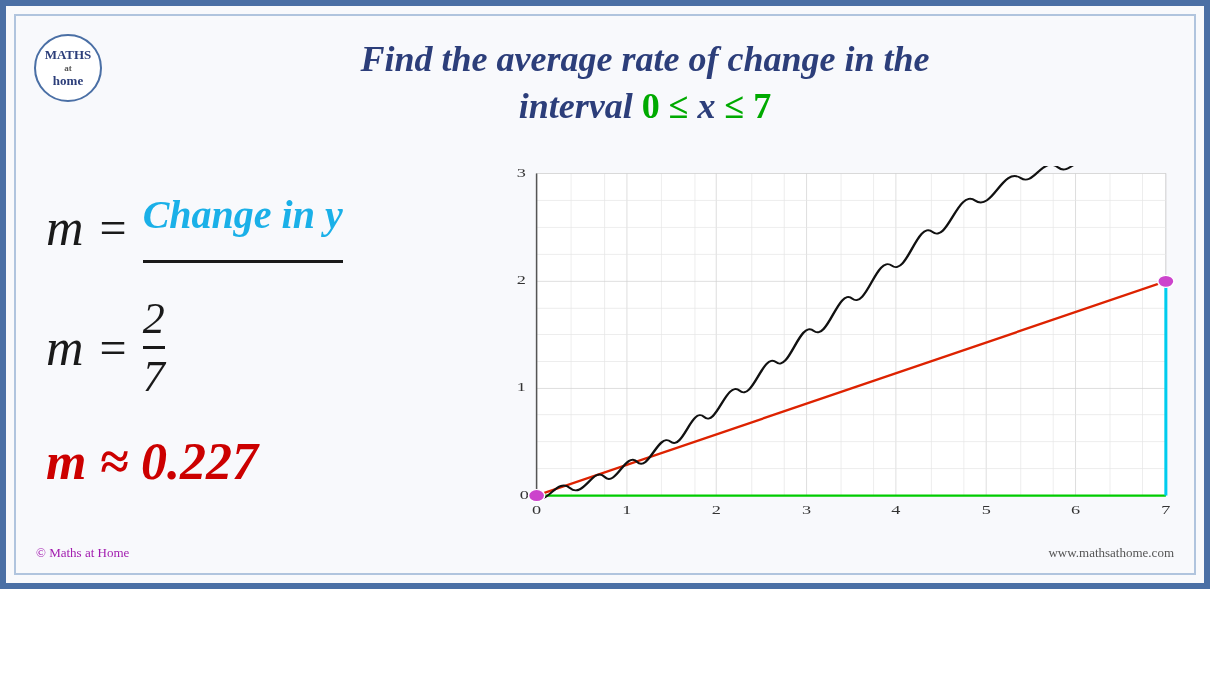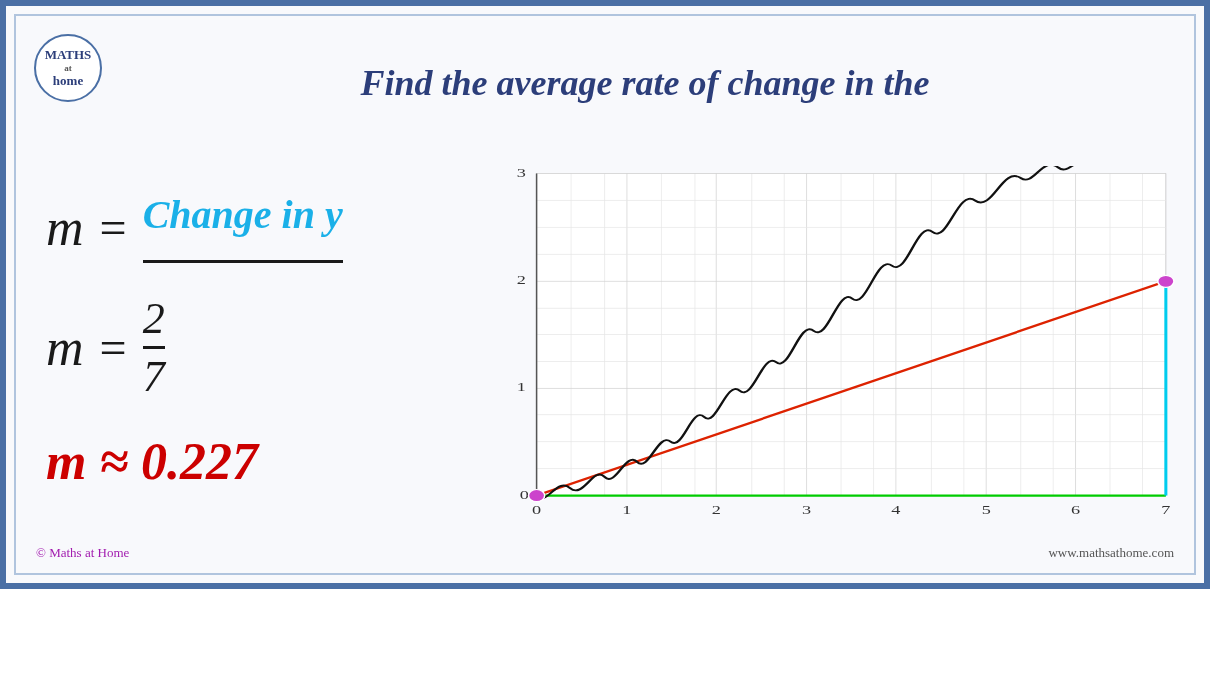--- a/index.html
+++ b/index.html
@@ -50,21 +50,20 @@
     .title {
       position: absolute;
       top: 20px;
       left: 100px; right: 20px;
       text-align: center;
       color: #2c3e7a;
       font-size: 36px;
       font-weight: bold;
       line-height: 1.3;
       font-style: italic;
-      margin-top: 24px;
     }
     .title .interval-num {
       font-style: normal;
       color: #00aa00;
       font-weight: bold;
     }
     .title .interval-var {
       font-style: italic;
       color: #2c3e7a;
     }
@@ -191,20 +190,23 @@
   <div class="inner-border">
 
     <div class="logo">
       <span class="maths">MATHS</span>
       <span class="at">at</span>
       <span class="home">home</span>
     </div>
 
     <div class="title">
       <div>Find the average rate of change in the</div>
+      <div>
+        <span>interval </span><span class="interval-num">0 ≤ </span><span class="interval-var">x</span><span class="interval-num"> ≤ 7</span>
+      </div>
     </div>
 
     <div class="formula-section">
 
       <div class="formula-m">
         <span class="m-italic">m</span>
         <span class="equals">=</span>
         <div class="fraction">
           <span class="numerator">Change in y</span>
           <div class="frac-line"></div>

